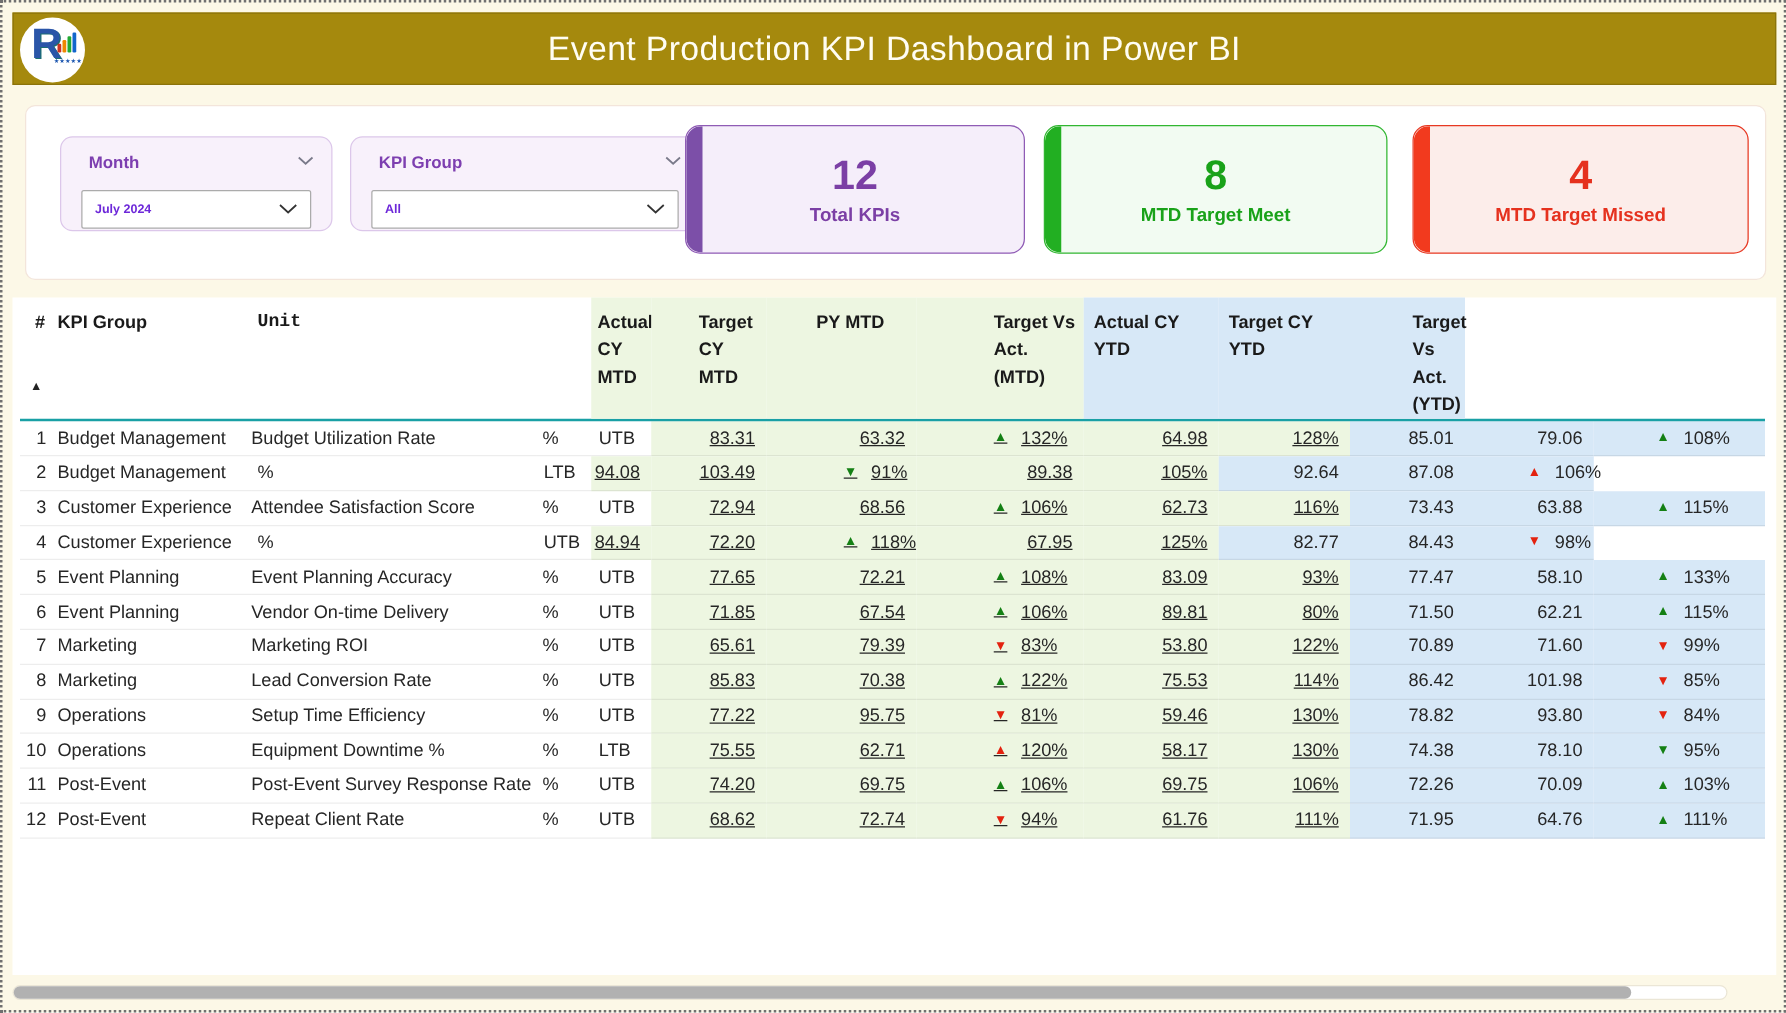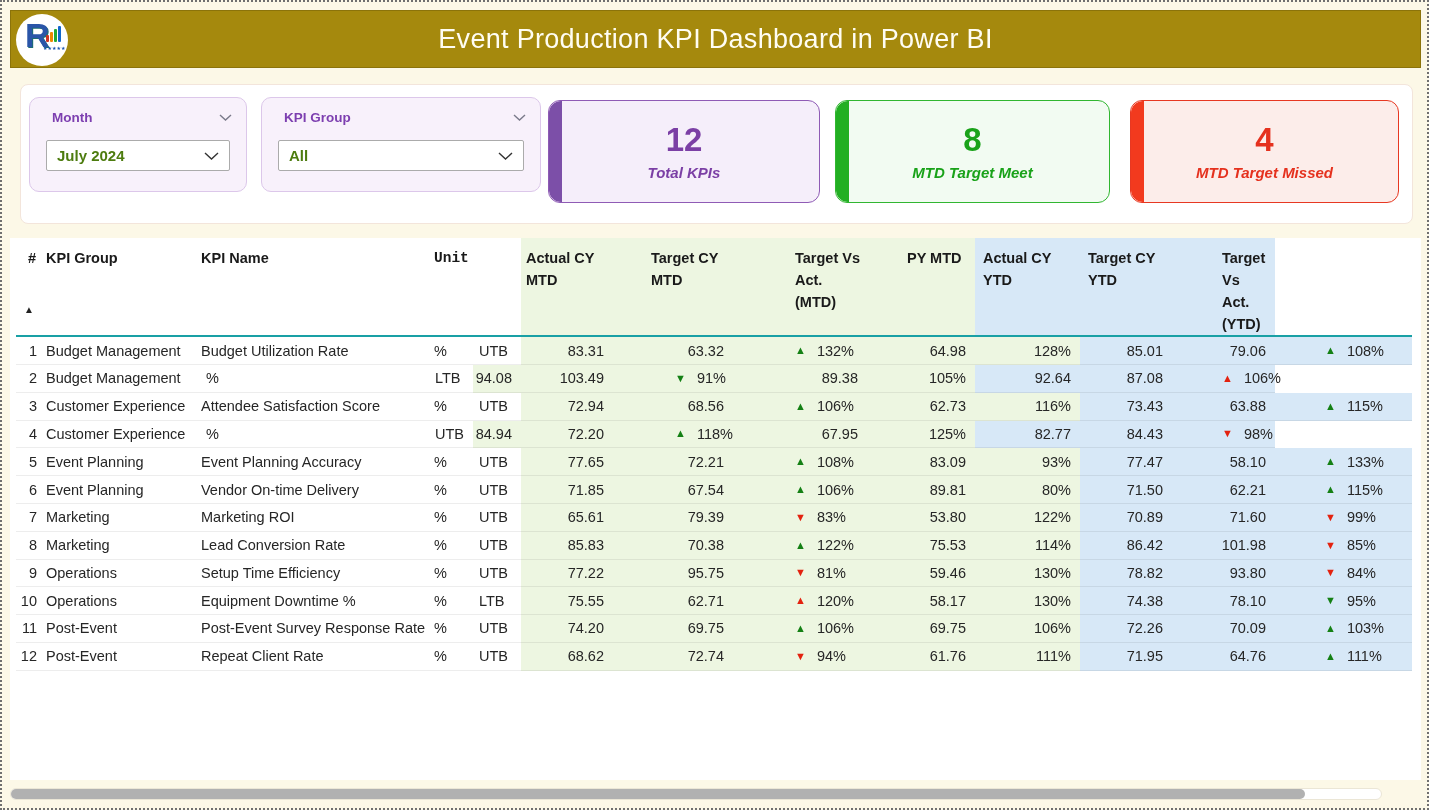--- a/index.html
+++ b/index.html
@@ -17,36 +17,36 @@
   .logo-bars{position:absolute;left:30px;top:12px;display:flex;align-items:flex-end;gap:1px;height:16px;}
   .logo-bars i{display:block;width:3px;border-radius:1px;}
   .lb1{height:7px;background:#cc3322;}
   .lb2{height:10px;background:#ee8800;}
   .lb3{height:13px;background:#22aa33;}
   .lb4{height:16px;background:#1166cc;}
   .logo-stars{position:absolute;left:27px;top:31px;font-size:5px;color:#1C56B0;letter-spacing:0;}
   
   .filter-panel{position:absolute;left:18px;top:82px;width:1393px;height:140px;box-sizing:border-box;
     background:#FFFFFF;border:1px solid #F3E5DB;border-radius:8px;}
-  .slicer{position:absolute;top:12px;height:95px;box-sizing:border-box;background:#F8F1FB;
-    border:1px solid #DCC7EA;border-radius:10px;}
+  .slicer{position:absolute;top:24px;height:76px;box-sizing:border-box;background:#F8F1FB;
+    border:1px solid #DCC7EA;border-radius:10px;margin-left:19px;}
   .slicer-month{left:8px;width:218px;}
   .slicer-kpi{left:240px;width:280px;}
   .slicer-head{display:flex;justify-content:space-between;align-items:center;padding:10px 14px 0 22px;}
   .slicer-label{color:#7D3FB0;font-weight:bold;font-size:13.5px;}
   .slicer-select{position:absolute;left:16px;right:16px;top:42px;height:31px;box-sizing:border-box;
     background:#fff;border:1px solid #ababab;border-radius:2px;display:flex;align-items:center;
     justify-content:space-between;padding:0 10px;cursor:pointer;}
-  .slicer-value{font-weight:bold;font-size:15px;color:#4d7c0f;}
+  .slicer-value{font-weight:bold;font-size:10px;color:#6d28d9;}
   
   .card{position:absolute;top:15px;height:103px;box-sizing:border-box;border-radius:12px;
     display:flex;flex-direction:column;align-items:center;justify-content:center;overflow:hidden;}
   .card-bar{position:absolute;left:0;top:0;bottom:0;width:13px;border-radius:12px 0 0 12px;}
   .card-value{font-size:33px;font-weight:bold;line-height:1.1;}
-  .card-label{font-size:15px;font-weight:bold;margin-top:6px;font-style:italic;}
+  .card-label{font-size:15px;font-weight:bold;margin-top:6px;}
   .card-total{left:527px;width:272px;background:#F5EEFA;border:1.5px solid #8F5BB5;}
   .card-total .card-bar{background:#7C4FA8;}
   .card-total .card-value,.card-total .card-label{color:#7B3FA5;}
   .card-meet{left:814px;width:275px;background:#F2FBF2;border:1.5px solid #31B631;}
   .card-meet .card-bar{background:#22AF22;}
   .card-meet .card-value,.card-meet .card-label{color:#19A219;}
   .card-missed{left:1109px;width:269px;background:#FCEDEA;border:1.5px solid #E73822;}
   .card-missed .card-bar{background:#F23A1E;}
   .card-missed .card-value,.card-missed .card-label{color:#E5311E;}
   
@@ -69,21 +69,21 @@
   .h-t12{padding-left:8px;}
   .h-t13{padding-left:50px;padding-right:28px;}
   .sort-indicator{position:absolute;left:8px;top:66px;font-size:10px;color:#222;cursor:pointer;}
   .trow.data{height:27.8px;box-sizing:border-box;}
   .trow.data>div{display:flex;align-items:center;font-size:14.5px;color:#262626;
     border-bottom:1px solid rgba(0,0,0,0.07);box-sizing:border-box;}
   .c-num{justify-content:flex-end;padding-right:9px;color:#333;}
   .c-unit{padding-left:5px;}
   .c-type{padding-left:6px;}
   .c-r{justify-content:flex-end;padding-right:9px;}
-  .g{background:#EDF6E1;}
+  .g{background:#EDF6E1;text-decoration:underline;}
   .b{background:#D7E8F7;}
   .c-tva{padding-left:62px;gap:11px;}
   .c-tva-y{padding-left:50px;}
   .arrow{font-size:11px;line-height:1;}
   .a-green{color:#148014;}
   .a-red{color:#E3220F;}
   
   .hscroll-track{position:absolute;left:8px;top:786px;width:1372px;height:12px;box-sizing:border-box;
     background:#FFFFFF;border:1px solid #EBE6D6;border-radius:7px;}
   .hscroll-thumb{position:absolute;left:0;top:0;width:1294px;height:10px;background:#B1B1B1;border-radius:6px;cursor:pointer;}
@@ -155,27 +155,26 @@
     <div class="card-label">MTD Target Missed</div>
   </div>
 
 </div>
 
 <div class="table-panel">
   <div class="tgrid">
     <div class="trow thead" id="thead">
         <div class="hcell h-num">#</div>
         <div class="hcell ">KPI Group</div>
-        <div class="hcell ">KPI Name</div>
         <div class="hcell h-unit">Unit</div>
         <div class="hcell h-type">Type</div>
         <div class="hcell sec-g h-pl5">Actual CY MTD</div>
         <div class="hcell sec-g h-t7">Target CY MTD</div>
+        <div class="hcell sec-g h-t9">PY MTD</div>
         <div class="hcell sec-g h-t8">Target Vs Act. (MTD)</div>
-        <div class="hcell sec-g h-t9">PY MTD</div>
         <div class="hcell sec-b h-t11">Actual CY YTD</div>
         <div class="hcell sec-b h-t12">Target CY YTD</div>
         <div class="hcell sec-b h-t13">Target Vs Act. (YTD)</div>
       </div>
     <span class="sort-indicator">▲</span>
     <div id="tbody">
         <div class="trow data">
           <div class="c-num">1</div>
           <div class="c-group">Budget Management</div>
           <div class="c-name">Budget Utilization Rate</div>

